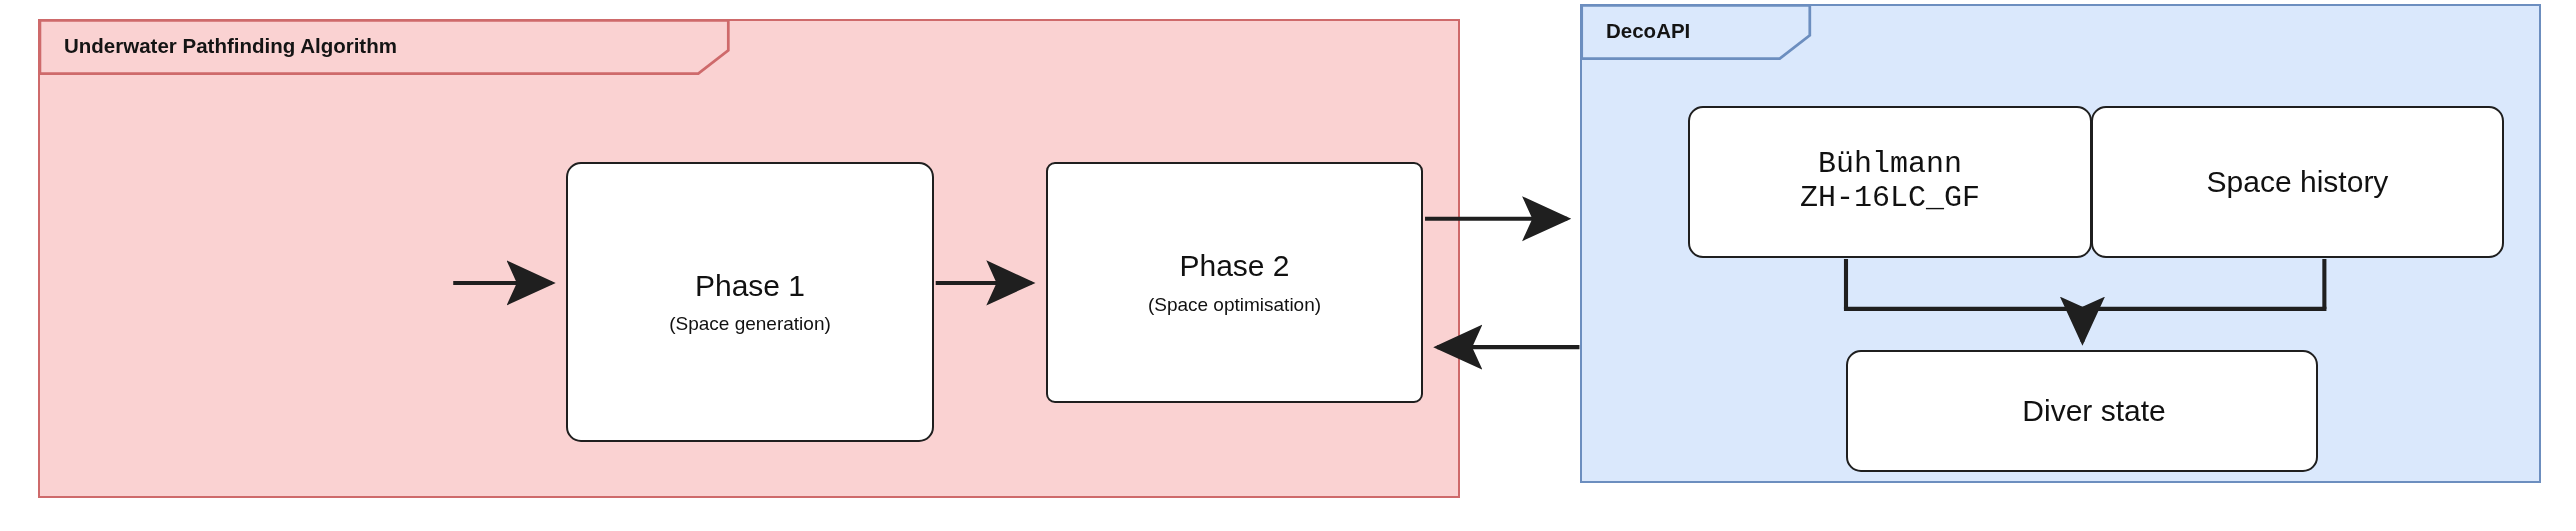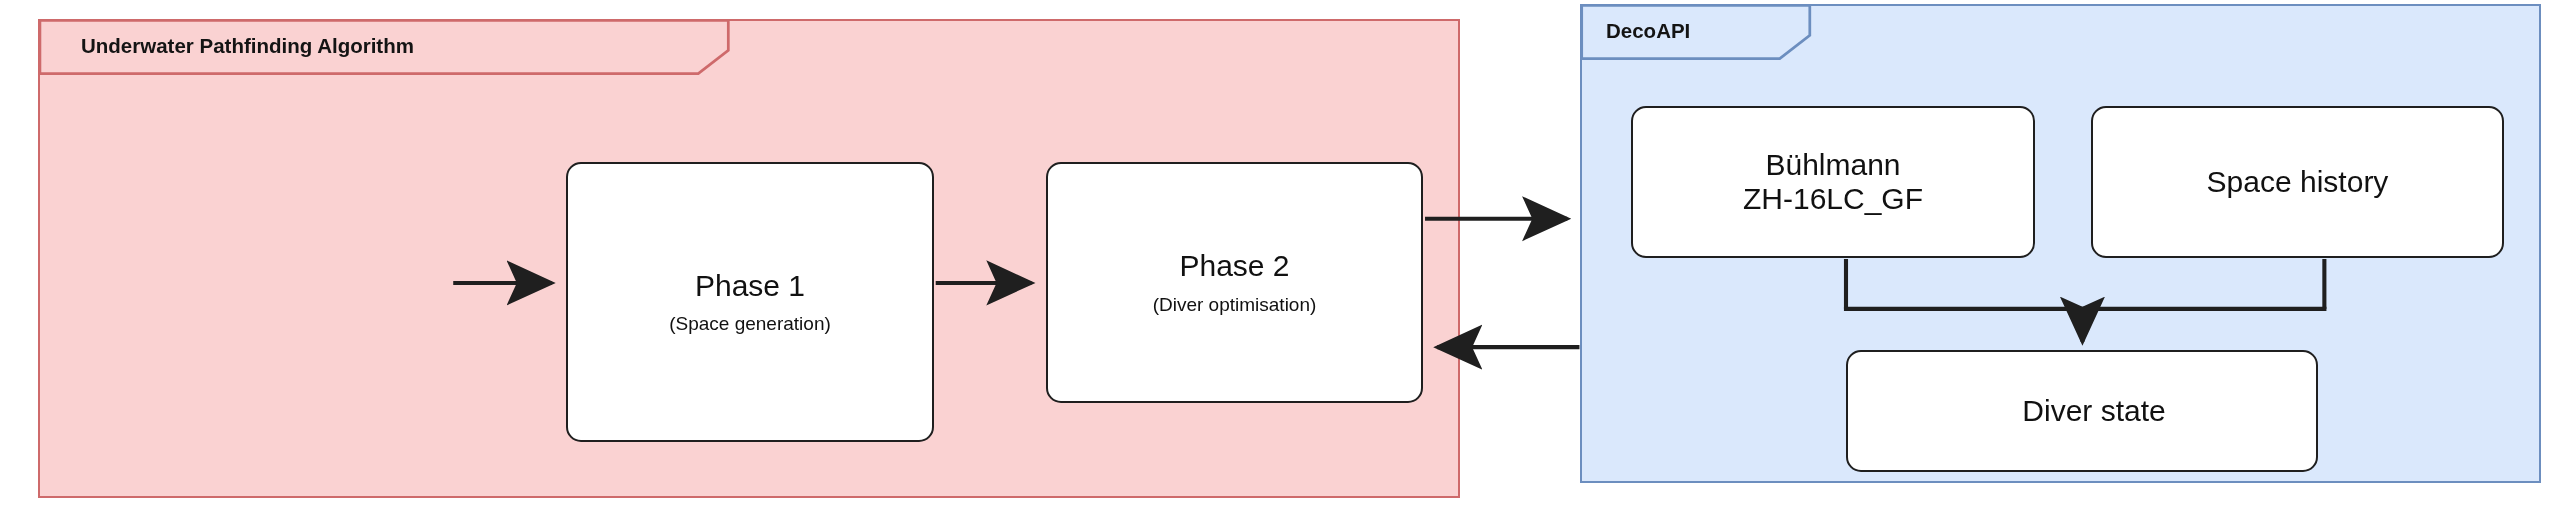--- a/index.html
+++ b/index.html
@@ -12,43 +12,43 @@
   .group{position:absolute;box-sizing:border-box;}
   .group-body{position:absolute;left:0;top:0;width:100%;height:100%;
               box-sizing:border-box;border-style:solid;border-width:2.7px;}
   .group-tab{position:absolute;left:0;top:0;box-sizing:border-box;
              display:flex;align-items:center;}
   .group-tab-label{position:relative;z-index:3;font-weight:bold;
              white-space:nowrap;color:#141414;}
 
   #group-pathfinding{left:38px;top:19px;width:1422px;height:479px;}
   #group-pathfinding .group-body{background:#fad2d2;border-color:#ce6a6b;}
-  #group-pathfinding .group-tab{width:691px;height:53px;padding-left:17px;}
+  #group-pathfinding .group-tab{width:691px;height:53px;}
   #group-pathfinding .group-tab-label{font-size:20.5px;padding-left:26px;}
 
   #group-decoapi{left:1580px;top:4px;width:961px;height:479px;}
   #group-decoapi .group-body{background:#dae8fc;border-color:#6c8ebf;}
   #group-decoapi .group-tab{width:233px;height:53px;}
   #group-decoapi .group-tab-label{font-size:20.5px;padding-left:26px;}
 
   .tab-svg{position:absolute;left:0;top:0;z-index:2;overflow:visible;}
 
   
   .node{position:absolute;box-sizing:border-box;background:#ffffff;
         border:2.7px solid #1f1f1f;border-radius:15px;
         display:flex;flex-direction:column;align-items:center;
         justify-content:center;text-align:center;color:#111111;z-index:5;}
   .node .title{font-size:30px;line-height:1.12;white-space:pre-line;}
   .node .sub{font-size:19px;line-height:1.15;margin-top:11px;}
   .node.two-line .title{font-size:30px;}
 
   #node-space-partitioning{left:75px;top:162px;width:376px;height:241px;}
   #node-phase1{left:566px;top:162px;width:368px;height:280px;}
-  #node-phase2{left:1046px;top:162px;width:377px;height:241px;}
-  #node-buhlmann{left:1631px;top:106px;width:404px;height:152px;}
+  #node-phase2{left:1046px;top:162px;width:377px;height:241px;border-radius:9px;}
+  #node-buhlmann{left:1688px;top:106px;width:404px;height:152px;font-family:Liberation Mono, monospace;}
   #node-diving-history{left:2091px;top:106px;width:413px;height:152px;}
   #node-diver-state{left:1846px;top:350px;width:472px;height:122px;padding-left:24px;}
 
   
   #connectors{position:absolute;left:0;top:0;width:2576px;height:531px;
               z-index:6;pointer-events:none;overflow:visible;}
 </style>
 </head>
 <body>
 
@@ -75,21 +75,21 @@
   </div>
 
 
   <div class="node" id="node-phase1">
     <div class="title">Phase 1</div>
     <div class="sub">(Space generation)</div>
   </div>
 
   <div class="node" id="node-phase2">
     <div class="title">Phase 2</div>
-    <div class="sub">(Diver optimisation)</div>
+    <div class="sub">(Space optimisation)</div>
   </div>
 
   <div class="node two-line" id="node-buhlmann">
     <div class="title">Bühlmann
 ZH-16LC_GF</div>
   </div>
 
   <div class="node" id="node-diving-history">
     <div class="title">Space history</div>
   </div>

